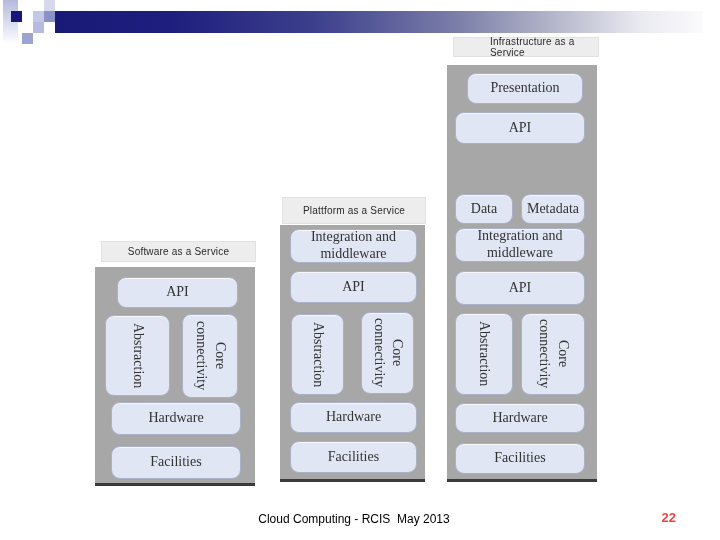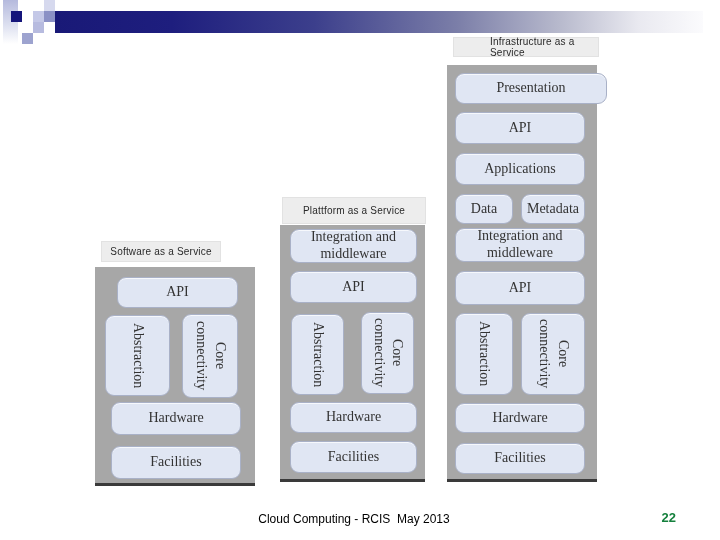--- a/index.html
+++ b/index.html
@@ -27,58 +27,58 @@
        font-size:10px;color:#2a2a2a;letter-spacing:.2px;}
   .panel{position:absolute;background:#a7a7a7;border-bottom:3px solid #3a3a3a;}
   .sbox{position:absolute;background:#e0e6f3;border:1px solid #a9b1c7;
        box-sizing:border-box;border-radius:9px;display:flex;align-items:center;
        justify-content:center;text-align:center;
        font-family:"Liberation Serif",serif;font-size:14px;color:#333333;
        line-height:1.18;box-shadow:inset 0 1px 0 #f6f8fc;}
   .vtext{writing-mode:vertical-rl;line-height:1.35;}
 
   
-  .saas-label{left:101px;top:241px;width:120px;height:21px;}
+  .saas-label{left:101px;top:241px;width:155px;height:21px;}
   .saas-panel{left:95px;top:267px;width:160px;height:216px;}
   .saas-api{left:22px;top:10px;width:121px;height:31px;}
   .saas-abstraction{left:10px;top:48px;width:65px;height:81px;}
   .saas-core{left:87px;top:47px;width:56px;height:84px;}
   .saas-hardware{left:16px;top:135px;width:130px;height:33px;}
   .saas-facilities{left:16px;top:179px;width:130px;height:33px;}
 
   
   .paas-label{left:282px;top:197px;width:144px;height:27px;}
   .paas-panel{left:280px;top:225px;width:145px;height:254px;}
   .paas-integration{left:10px;top:4px;width:127px;height:34px;}
   .paas-api{left:10px;top:46px;width:127px;height:32px;}
   .paas-abstraction{left:11px;top:89px;width:53px;height:81px;}
   .paas-core{left:81px;top:87px;width:53px;height:82px;}
   .paas-hardware{left:10px;top:177px;width:127px;height:31px;}
   .paas-facilities{left:10px;top:216px;width:127px;height:32px;}
 
   
   .iaas-label{left:453px;top:37px;width:146px;height:20px;padding-left:36px;}
   .iaas-panel{left:447px;top:65px;width:150px;height:414px;}
-  .iaas-presentation{left:8px;top:8px;width:152px;height:31px;}
+  .iaas-presentation{left:20px;top:8px;width:116px;height:31px;}
   .iaas-api-top{left:8px;top:47px;width:130px;height:32px;}
   .iaas-applications{left:8px;top:88px;width:130px;height:32px;}
   .iaas-data{left:8px;top:129px;width:58px;height:30px;}
   .iaas-metadata{left:74px;top:129px;width:64px;height:30px;}
   .iaas-integration{left:8px;top:163px;width:130px;height:34px;}
   .iaas-api{left:8px;top:206px;width:130px;height:34px;}
   .iaas-abstraction{left:8px;top:248px;width:58px;height:82px;}
   .iaas-core{left:74px;top:248px;width:64px;height:82px;}
   .iaas-hardware{left:8px;top:338px;width:130px;height:30px;}
   .iaas-facilities{left:8px;top:378px;width:130px;height:31px;}
 
   
   .footer-text{position:absolute;left:0;right:12px;top:512px;text-align:center;
        font-size:12px;color:#000;white-space:pre;}
   .page-number{position:absolute;right:44px;top:510px;font-size:13px;
-       font-weight:bold;color:#15803d;}
+       font-weight:bold;color:#ef4444;}
 </style>
 </head>
 <body>
 
 <div class="deco vbar"></div>
 <div class="deco hbar"></div>
 <div class="sq sq-dark"></div>
 <div class="sq sq-a"></div>
 <div class="sq sq-b"></div>
 <div class="sq sq-c"></div>
@@ -101,21 +101,20 @@
   <div class="sbox vtext paas-abstraction">Abstraction</div>
   <div class="sbox vtext paas-core">Core connectivity</div>
   <div class="sbox paas-hardware">Hardware</div>
   <div class="sbox paas-facilities">Facilities</div>
 </div>
 
 <div class="label-strip iaas-label">Infrastructure as a Service</div>
 <div class="panel iaas-panel">
   <div class="sbox iaas-presentation">Presentation</div>
   <div class="sbox iaas-api-top">API</div>
-  <div class="sbox iaas-applications">Applications</div>
   <div class="sbox iaas-metadata">Metadata</div>
   <div class="sbox iaas-data">Data</div>
   <div class="sbox iaas-integration">Integration and middleware</div>
   <div class="sbox iaas-api">API</div>
   <div class="sbox vtext iaas-abstraction">Abstraction</div>
   <div class="sbox vtext iaas-core">Core connectivity</div>
   <div class="sbox iaas-hardware">Hardware</div>
   <div class="sbox iaas-facilities">Facilities</div>
 </div>
 

